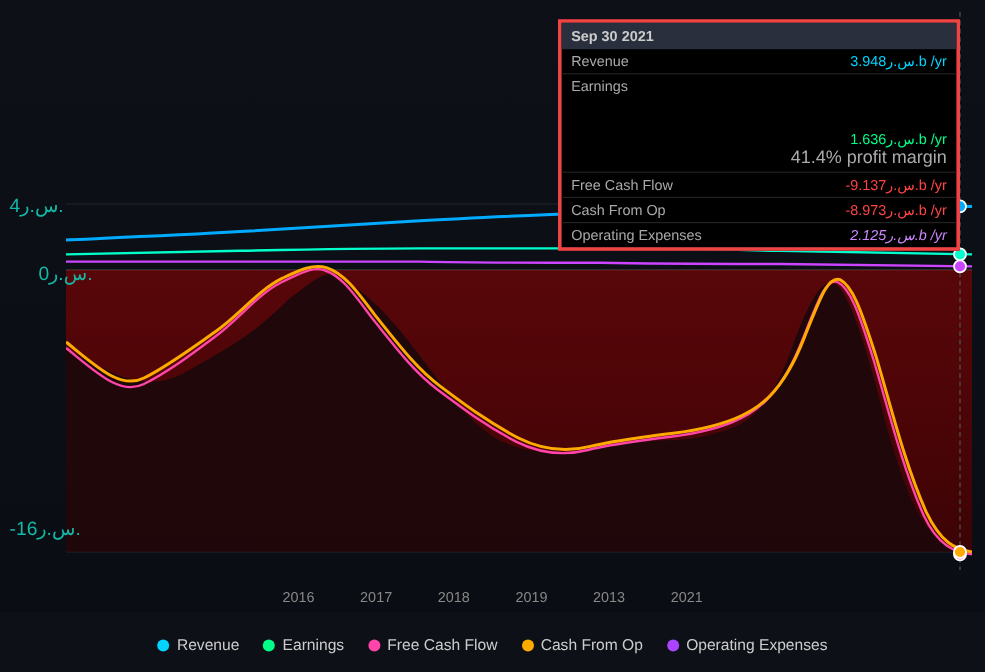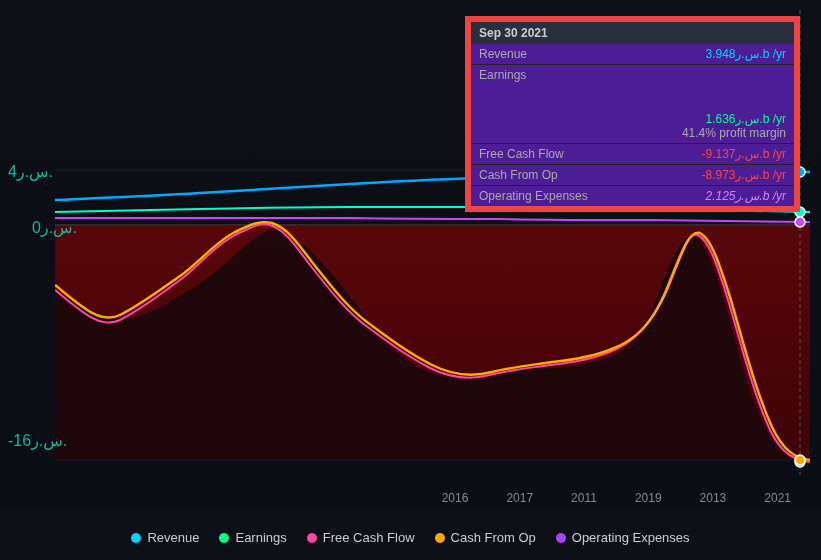--- a/index.html
+++ b/index.html
@@ -17,22 +17,22 @@
       height: 560px;
       position: relative;
     }
 
     
     .tooltip-box {
       position: absolute;
       top: 16px;
       left: 465px;
       width: 335px;
-      background: #4c1d95;
-      border: 6px solid #ef4444;
+      background: #000000;
+      border: 3px solid #ef4444;
       z-index: 10;
     }
 
     .tooltip-date {
       background: #2a2f3e;
       color: #ccc;
       padding: 4px 8px;
       font-size: 12px;
       font-weight: bold;
     }
@@ -46,21 +46,21 @@
     }
 
     .tooltip-row:last-child { border-bottom: none; }
 
     .tooltip-label { color: #aaa; }
     .tooltip-value { color: #fff; }
     .tooltip-value.cyan { color: #00d4ff; }
     .tooltip-value.green { color: #00ff88; margin-top: 44px; }
     .tooltip-value.red { color: #ff4444; }
     .tooltip-value.purple { color: #cc88ff; font-style: italic; }
-    .profit-margin { color: #aaa; font-size: 12px; }
+    .profit-margin { color: #aaa; font-size: 15px; }
 
     
     .y-axis-label {
       position: absolute;
       color: #14b8a6;
       font-size: 16px;
       right: 805px;
       left: 8px;
       text-align: right;
     }
@@ -69,21 +69,21 @@
     .y-label-mid { top: 218px; margin-left: 24px; }
     .y-label-bot { top: 431px; }
 
     
     .x-axis {
       position: absolute;
       bottom: 55px;
       left: 0;
       right: 0;
       display: flex;
-      justify-content: flex-end;
+      justify-content: center;
       padding: 0 30px;
       gap: 38px;
     }
 
     .x-label {
       color: #888;
       font-size: 12px;
     }
 
     
@@ -290,21 +290,21 @@
     </div>
   </div>
 
   <div class="y-axis-label y-label-top">4س.ر.</div>
   <div class="y-axis-label y-label-mid">0س.ر.</div>
   <div class="y-axis-label y-label-bot">-16س.ر.</div>
 
   <div class="x-axis">
     <span class="x-label">2016</span>
     <span class="x-label">2017</span>
-    <span class="x-label">2011</span>
+    <span class="x-label">2018</span>
     <span class="x-label">2019</span>
     <span class="x-label">2013</span>
     <span class="x-label">2021</span>
   </div>
 
   <div class="legend">
     <div class="legend-item">
       <div class="legend-dot dot-cyan"></div>
       <span>Revenue</span>
     </div>

